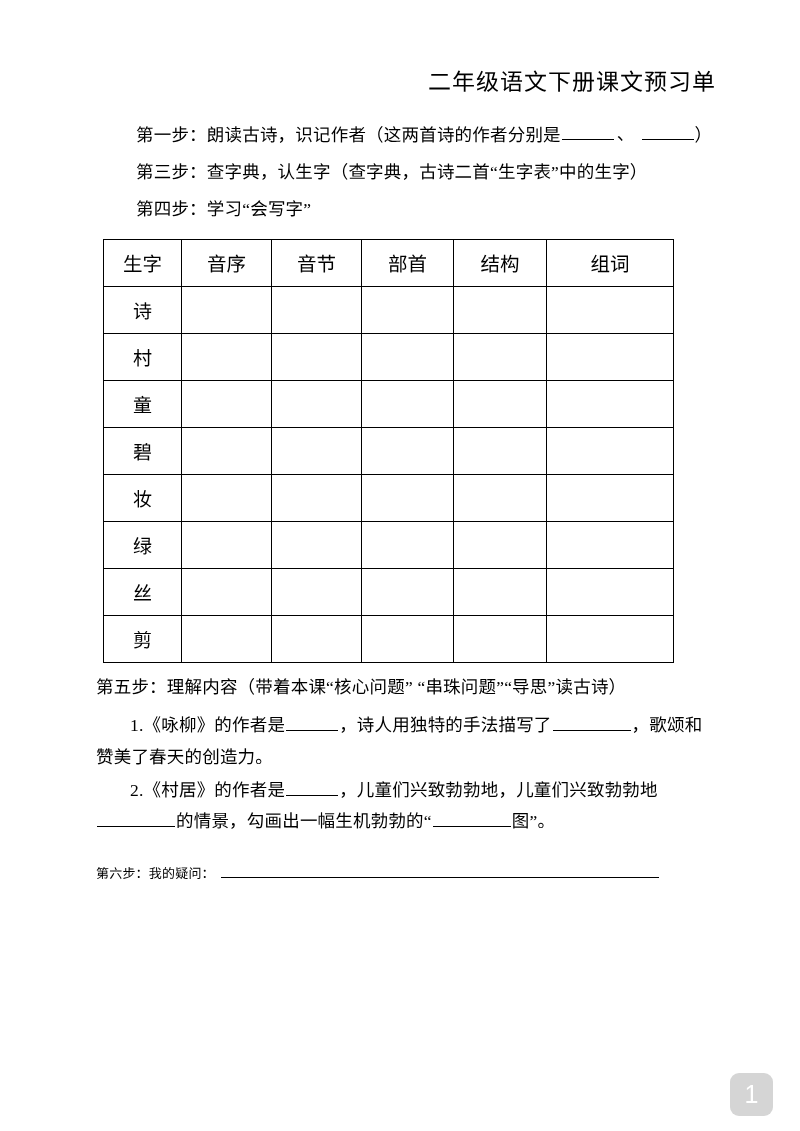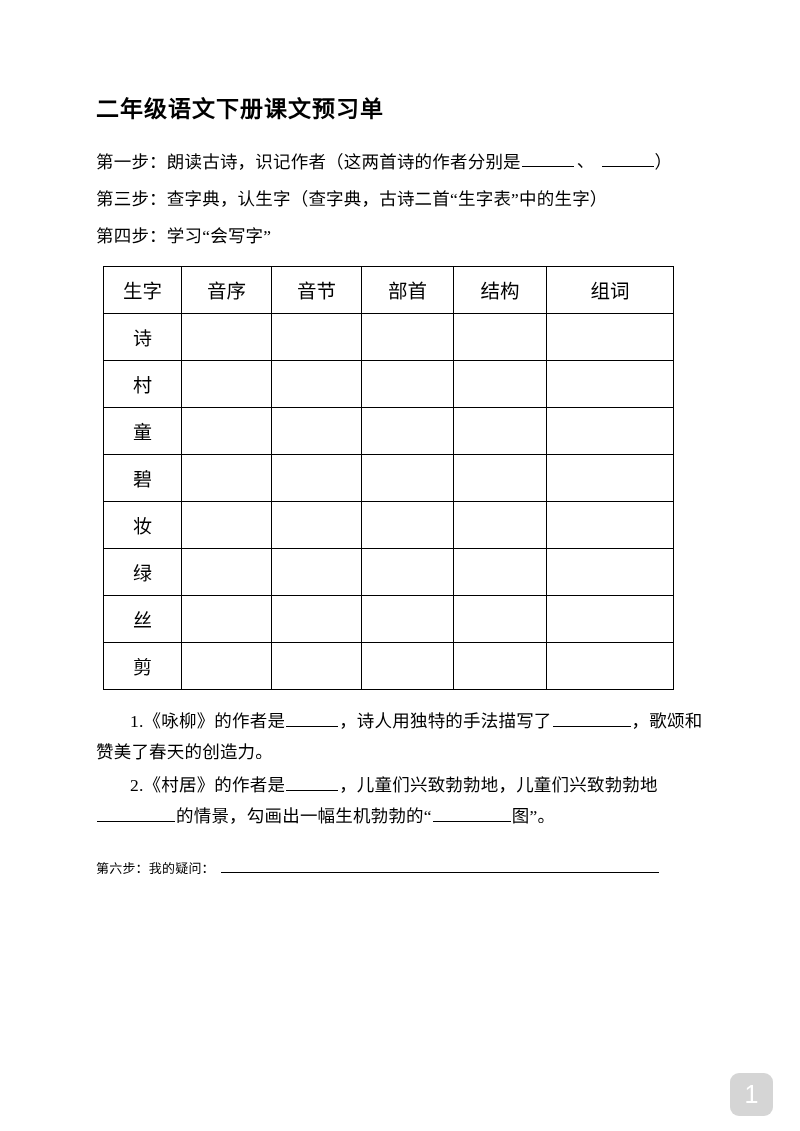--- a/index.html
+++ b/index.html
@@ -26,24 +26,24 @@
   .content {
     position: absolute;
     left: 96px;
     top: 0;
     width: 620px;
   }
 
   
   .doc-title {
     margin: 0;
-    padding-top: 95px;
-    text-align: left;
+    padding-top: 68px;
+    text-align: right;
     font-size: 23px;
-    font-weight: bold;
+    font-weight: normal;
     letter-spacing: 1px;
     line-height: 1.3;
   }
   .doc-subtitle {
     margin: 0;
     padding-top: 16px;
     text-align: center;
     font-size: 18px;
     font-weight: bold;
     letter-spacing: 0.5px;
@@ -51,20 +51,21 @@
   }
   .doc-subtitle .lesson-num {
     font-family: "Liberation Serif", serif;
     font-weight: normal;
     padding-right: 5px;
   }
 
   
   .steps {
     margin-top: 24px;
+    margin-left: 40px;
   }
   .step-line {
     font-size: 17.5px;
     line-height: 1.0;
     margin: 0 0 20px 0;
     white-space: nowrap;
     letter-spacing: 0.2px;
   }
   .step-label { letter-spacing: 0.2px; }
 
@@ -260,20 +261,23 @@
             <td></td>
             <td></td>
             <td></td>
           </tr>
         </tbody>
       </table>
     </div>
 
     <div class="step-five-block">
 
+      <p class="step-line" style="margin-bottom:14px;">
+        <span class="step-label">第五步：</span><span>理解内容（带着本课“核心问题” “串珠问题”“导思”读古诗）</span>
+      </p>
 
       <p class="q-para">
         <span class="q-indent"></span><span class="q-num">1.</span><span>《咏柳》的作者是</span><span class="blank w-sm"></span><span>，诗人用独特的手法描写了</span><span class="blank w-md"></span><span>，歌颂和赞美了春天的创造力。</span>
       </p>
 
       <p class="q-para">
         <span class="q-indent"></span><span class="q-num">2.</span><span>《村居》的作者是</span><span class="blank w-sm"></span><span>，儿童们兴致勃勃地，儿童们兴致勃勃地</span><span class="blank w-md"></span><span>的情景，勾画出一幅生机勃勃的“</span><span class="blank w-md"></span><span>图”。</span>
       </p>
 
       <p class="step-six">

